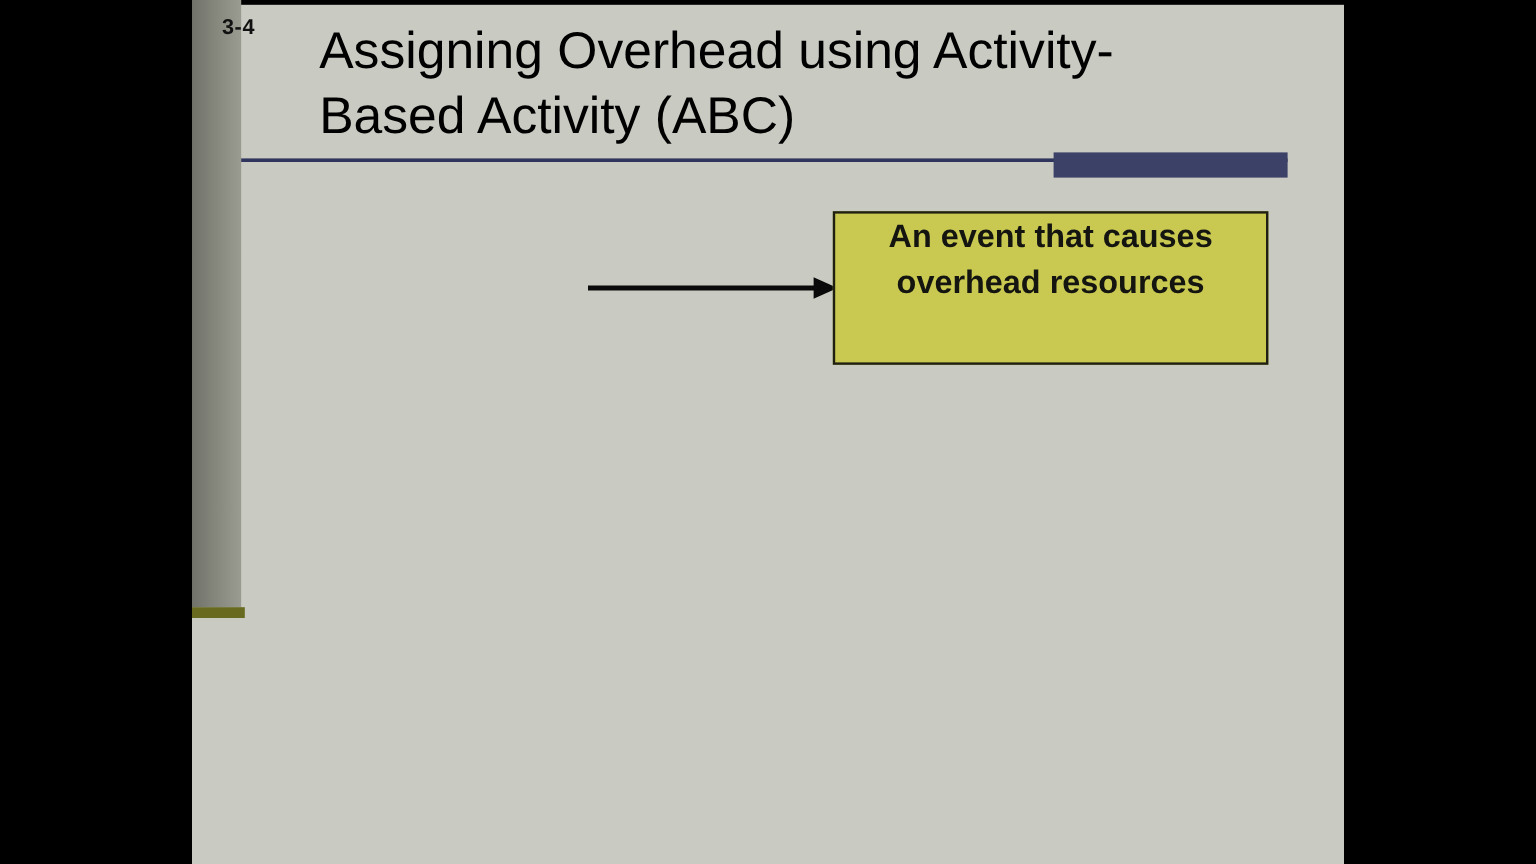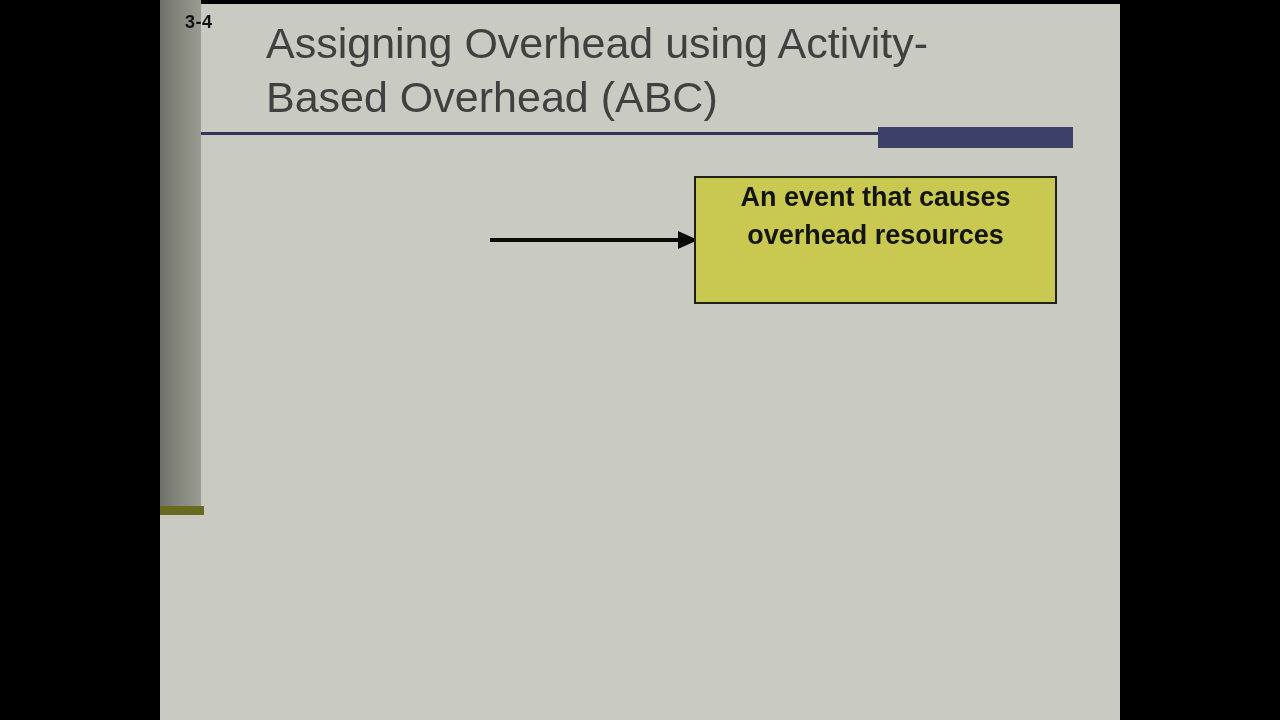--- a/index.html
+++ b/index.html
@@ -58,21 +58,21 @@
     color: #111111;
     letter-spacing: 0.5px;
   }
   .title {
     position: absolute;
     left: 106px;
     top: 16px;
     width: 780px;
     font-size: 43px;
     line-height: 54px;
-    color: #404040;
+    color: #000000;
     font-weight: normal;
   }
   .title-rule {
     position: absolute;
     left: 41px;
     top: 132px;
     width: 872px;
     height: 3px;
     background: #2f355c;
   }
@@ -140,21 +140,21 @@
 
     <div class="top-black-strip"></div>
 
     <div class="sidebar-strip"></div>
     <div class="sidebar-underline"></div>
 
     <div class="slide-number">3-4</div>
 
     <div class="title">
       <div>Assigning Overhead using Activity-</div>
-      <div>Based Overhead (ABC)</div>
+      <div>Based Activity (ABC)</div>
     </div>
 
     <div class="title-rule"></div>
     <div class="title-accent-block"></div>
 
 
     <svg class="arrow-svg" viewBox="0 0 210 26">
       <line x1="2" y1="13" x2="192" y2="13" stroke="#0a0a0a" stroke-width="4"></line>
       <polygon points="190,4 210,13 190,22" fill="#0a0a0a"></polygon>
     </svg>

